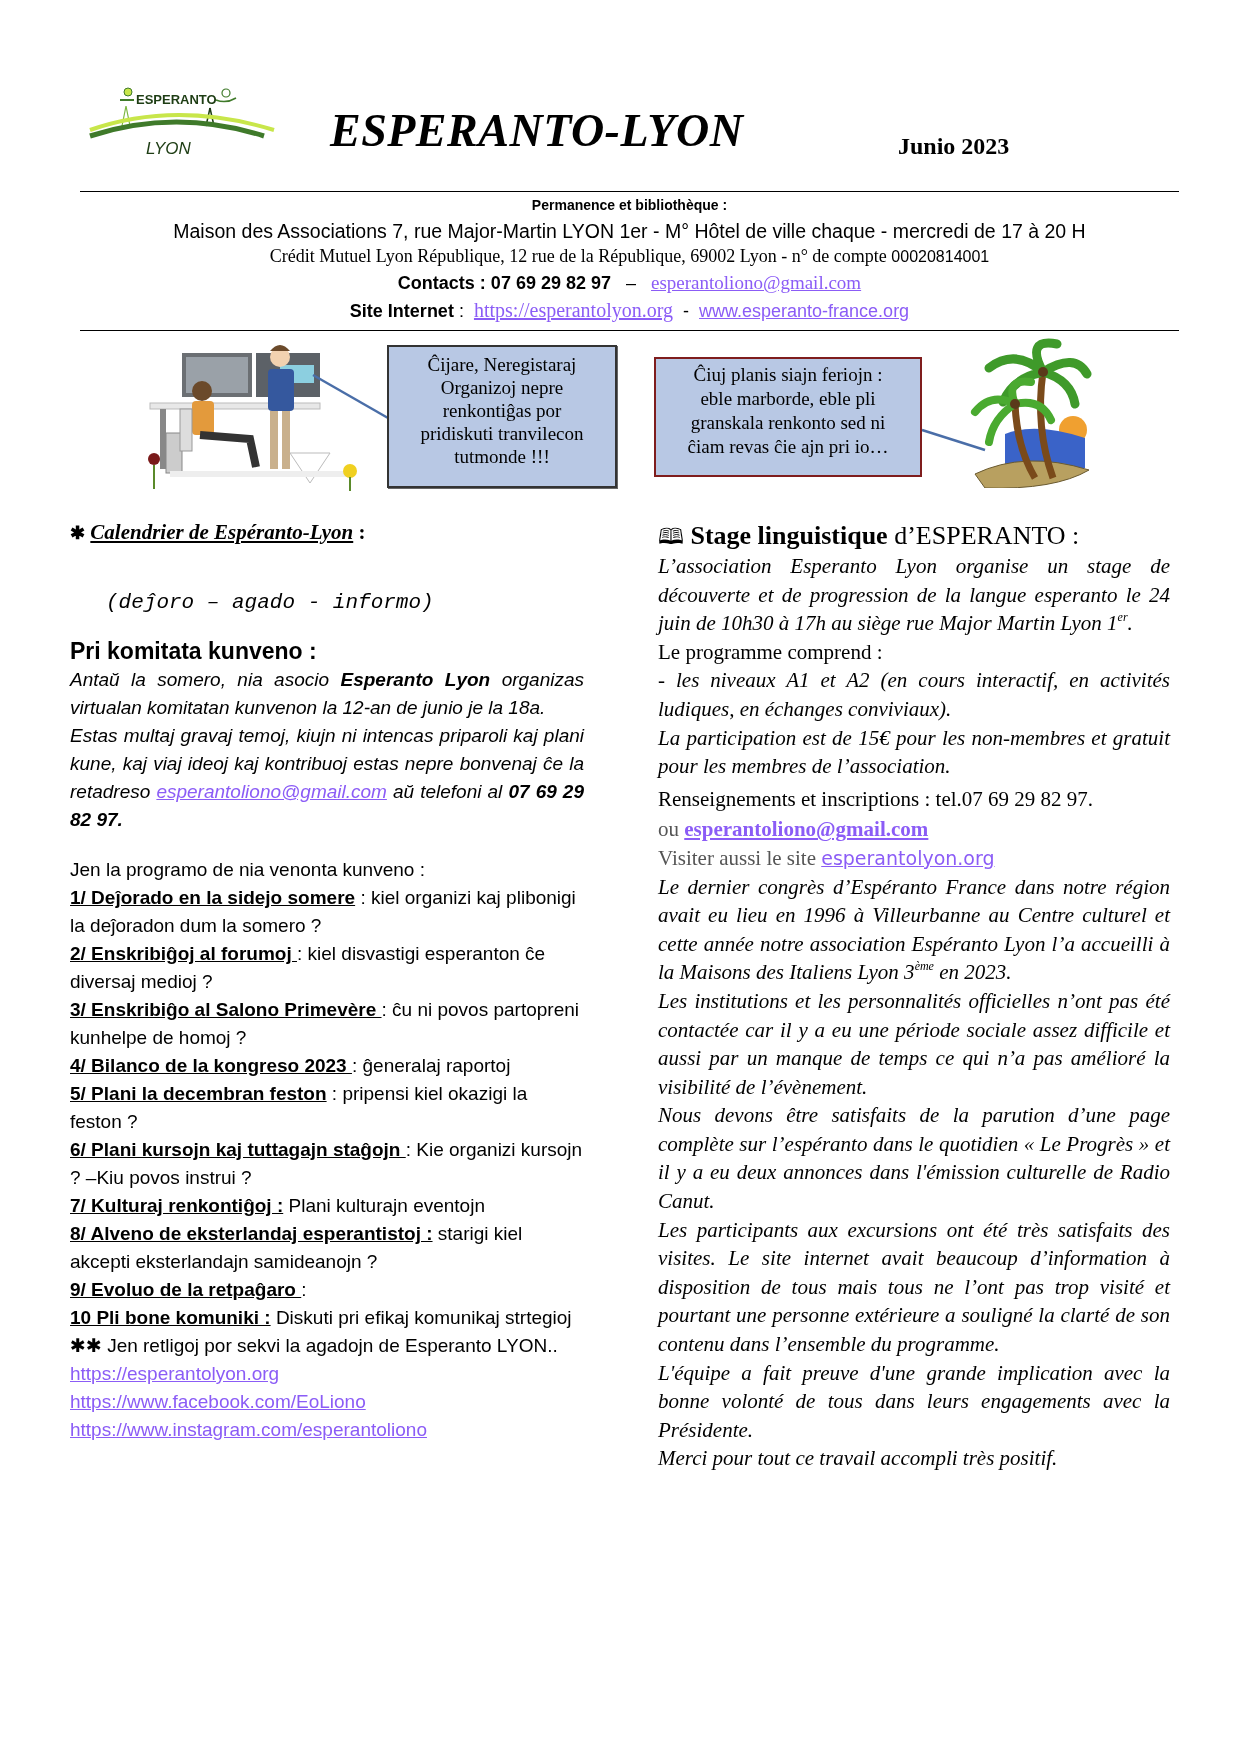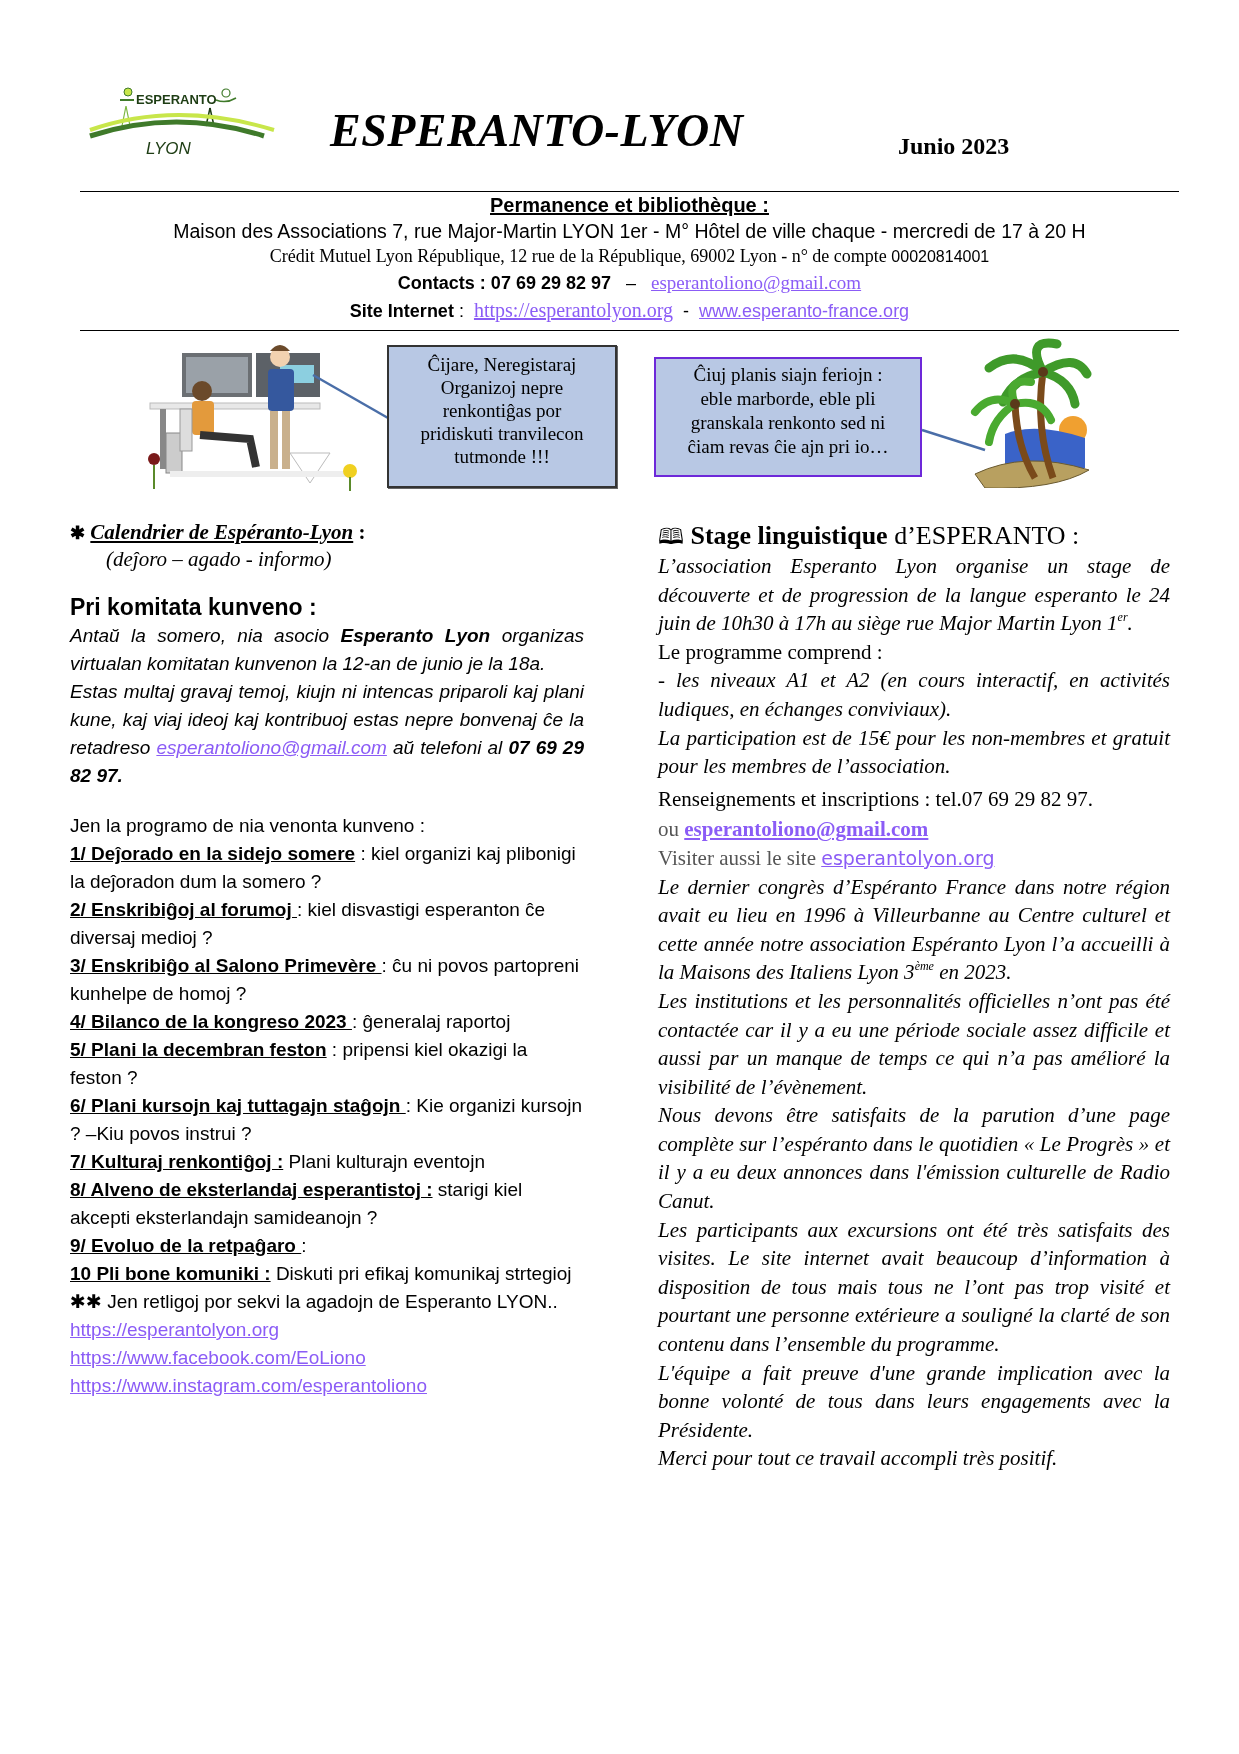--- a/index.html
+++ b/index.html
@@ -7,46 +7,46 @@
   .sans { font-family:"Liberation Sans","DejaVu Sans",sans-serif; }
   a, .link { color:#8b5cf6; text-decoration:underline; }
 
   
   #logo { position:absolute; left:86px; top:86px; width:196px; height:72px; }
   #title { position:absolute; left:330px; top:108px; font-family:"Liberation Serif",serif; font-weight:bold; font-style:italic; font-size:46px; letter-spacing:0.5px; line-height:1; }
   #issue-date { position:absolute; left:898px; top:134px; font-family:"Liberation Serif",serif; font-weight:bold; font-size:24px; line-height:1; }
   .hrule { position:absolute; left:80px; width:1099px; height:1px; background:#000; }
 
   #info { position:absolute; left:80px; top:192px; width:1099px; text-align:center; }
-  #info .l1 { font-family:"Liberation Sans",sans-serif; font-weight:bold; font-size:20px; line-height:26px;text-decoration:underline; }
+  #info .l1 { font-family:"Liberation Sans",sans-serif; font-weight:bold; font-size:14px; line-height:26px; }
   #info .l2 { font-family:"Liberation Sans",sans-serif; font-size:19.5px; line-height:26px; }
   #info .l3 { font-family:"Liberation Serif",serif; font-size:18px; line-height:25px; }
   #info .l3 .acct { font-size:16px; }
   #info .l4 { font-family:"Liberation Sans",sans-serif; font-size:18px; line-height:27px; }
   #info .l4 b { font-weight:bold; }
   #info .l4 .mail { font-family:"Liberation Serif",serif; font-size:19px; }
   #info .l5 { font-family:"Liberation Sans",sans-serif; font-size:18px; line-height:27px;text-align:center; }
   #info .l5 .s1 { font-family:"Liberation Serif",serif; font-size:20px; }
 
   
   #illus-office { position:absolute; left:140px; top:343px; width:240px; height:150px; }
   #bubble1 { position:absolute; left:387px; top:345px; width:230px; height:143px; background:#b8c8e4; border:2px solid #333; box-shadow:1px 1px 0 #666; text-align:center; font-family:"Liberation Serif",serif; font-size:19px; line-height:23px; padding-top:6px; box-sizing:border-box; }
-  #bubble2 { position:absolute; left:654px; top:357px; width:268px; height:120px; background:#b8c8e4; border:2px solid #6d28d9; text-align:center; font-family:"Liberation Serif",serif; font-size:19px; line-height:24px; padding-top:4px; box-sizing:border-box; }
+  #bubble2 { position:absolute; left:654px; top:357px; width:268px; height:120px; background:#b8c8e4; border:2px solid #7f1d1d; text-align:center; font-family:"Liberation Serif",serif; font-size:19px; line-height:24px; padding-top:4px; box-sizing:border-box; }
   #pointer1 { position:absolute; left:0; top:0; }
   #illus-island { position:absolute; left:965px; top:338px; width:130px; height:150px; }
 
   
   #left-col { position:absolute; left:70px; top:520px; width:514px; }
   #right-col { position:absolute; left:658px; top:521px; width:512px; }
 
   .cal-head { font-family:"Liberation Serif",serif; font-size:21px; line-height:25px; font-weight:bold; font-style:italic; }
   .cal-head .ttl { text-decoration:underline; }
   .cal-head .star { font-style:normal; font-size:18px; }
   .cal-head .colon { font-style:normal; }
-  .cal-sub { font-family:Liberation Serif, serif; font-style:italic; font-size:21px; line-height:26px; padding-left:36px; }
+  .cal-sub { font-family:Liberation Mono, monospace; font-style:italic; font-size:21px; line-height:26px; padding-left:36px;margin-top:44px; }
 
   .lc { font-family:"Liberation Sans","DejaVu Sans",sans-serif; font-size:19px; line-height:28px; }
   .lc-h { font-family:"Liberation Sans",sans-serif; font-weight:bold; font-size:23px; line-height:30px; margin-top:20px; }
   .just { text-align:justify; text-align-last:left;font-style:italic; }
   .lc p { margin:0; }
   .lc .item b { text-decoration:underline; }
   .gap { height:22px; }
 
   .rc { font-family:"Liberation Serif",serif; font-size:21px; line-height:28.6px; }
   .rc p { margin:0; }

